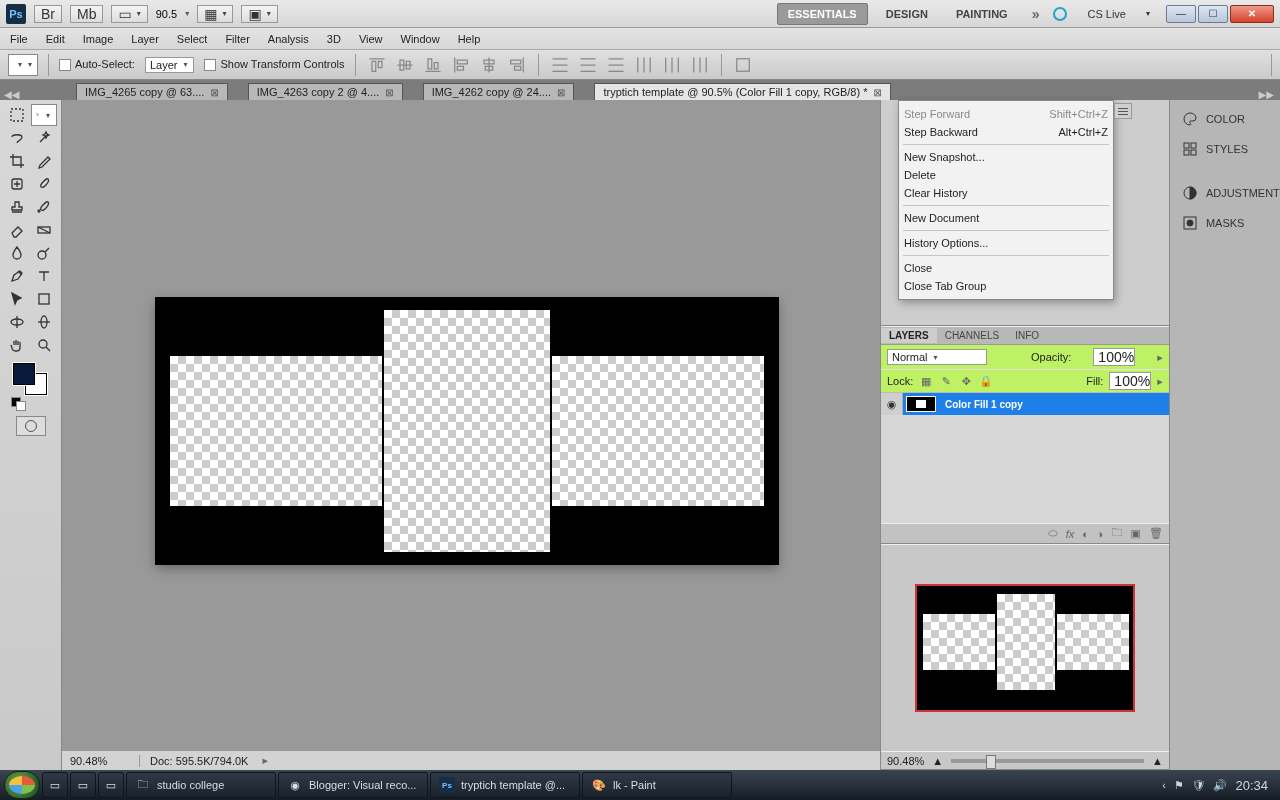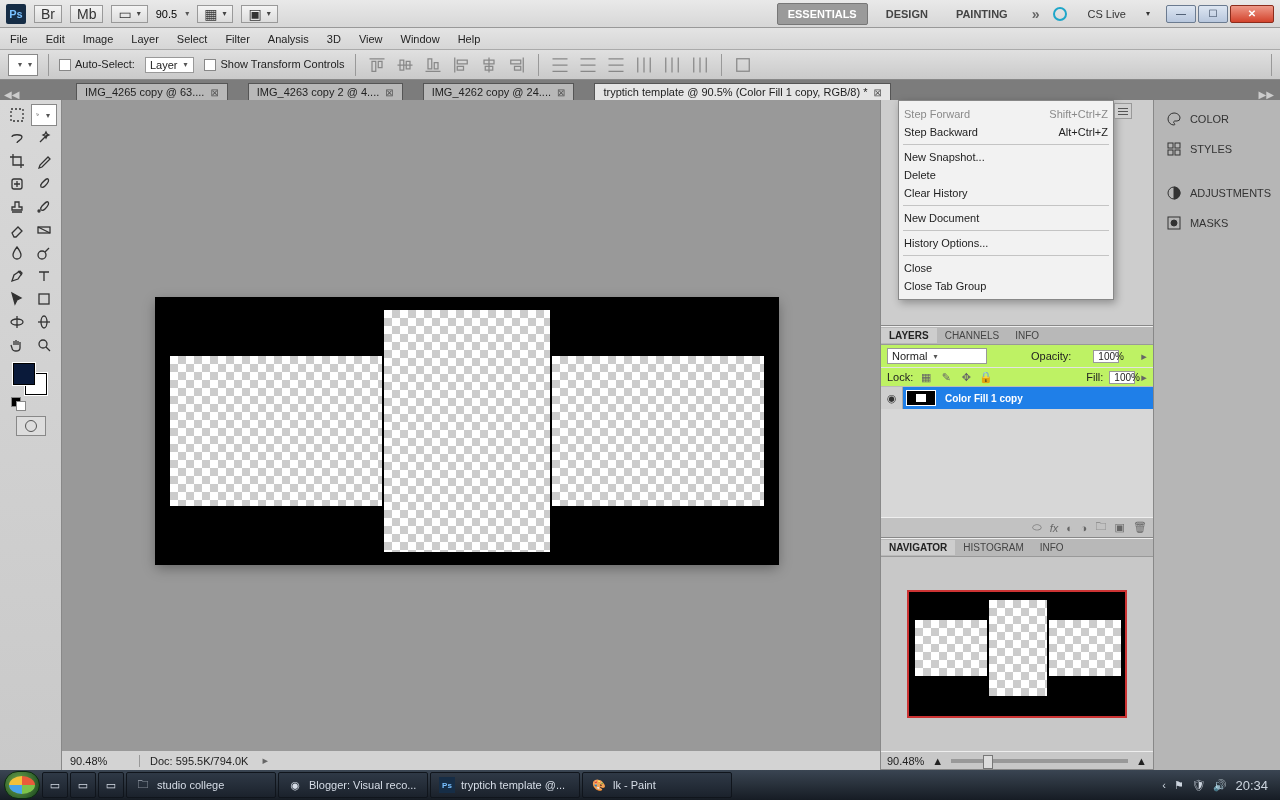--- a/index.html
+++ b/index.html
@@ -79,21 +79,21 @@
 .ctxmenu .burger{position:absolute;top:2px;right:-19px;width:18px;height:16px;background:#cfcfcf;border:1px solid #999;display:flex;flex-direction:column;justify-content:center;gap:2px;align-items:center}
 .ctxmenu .burger div{width:10px;height:1px;background:#555}
 
 
 .panel{background:#bef264;border-top:1px solid #eee;border-bottom:1px solid #888}
 .panel .tabrow{display:flex;align-items:center;background:#b8b8b8;border-bottom:1px solid #999;height:18px}
 .panel .tab{padding:2px 8px;font-size:10px;color:#444}
 .panel .tab.active{background:#cdcdcd;font-weight:bold;color:#222}
 .lay-opts{display:flex;align-items:center;gap:22px;padding:3px 6px;color:#222}
 .lay-opts .sel{flex:0 0 100px}
-.numbox{border:1px solid #999;background:#fff;padding:0 4px;width:26px;text-align:right;font-size:10px}
+.numbox{border:1px solid #999;background:#fff;padding:0 4px;width:42px;text-align:right;font-size:14px}
 .lay-lock{display:flex;align-items:center;gap:6px;padding:2px 6px;color:#222;border-top:1px solid #e3e3e3;border-bottom:1px solid #bbb;font-size:10px}
 .lay-lock .icn{width:14px;height:14px;display:flex;align-items:center;justify-content:center;color:#666}
 .layer-list{height:130px;background:#d7d7d7;overflow:auto}
 .layer-list .row{height:22px;display:flex;align-items:center;background:#1f7fe8;color:#fff}
 .layer-list .eye{width:22px;height:22px;background:#cfcfcf;display:flex;align-items:center;justify-content:center;color:#333;border-right:1px solid #aaa}
 .layer-list .thumb{width:30px;height:16px;background:#000;margin:0 3px;border:1px solid #fff;display:flex;align-items:center;justify-content:center}
 .layer-list .thumb .inner{width:10px;height:8px;background:#fff}
 .layer-list .name{padding-left:6px;font-weight:bold;font-size:10px}
 .lay-footer{height:20px;background:#c2c2c2;border-top:1px solid #eee;display:flex;align-items:center;justify-content:flex-end;gap:8px;padding:0 6px;color:#666}
 .lay-footer span{font-size:11px}
@@ -477,25 +477,20 @@
           <span><i>fx</i></span>
           <span>◐</span>
           <span>◑</span>
           <span>🗀</span>
           <span>▣</span>
           <span>🗑</span>
         </div>
       </div>
 
       <div class="panel nav-panel">
-        <div class="tabrow">
-          <div class="tab active">NAVIGATOR</div>
-          <div class="tab">HISTOGRAM</div>
-          <div class="tab">INFO</div>
-        </div>
         <div class="nav-view">
           <div class="nav-thumb">
             <div class="checker" style="position:absolute;left:6px;top:28px;width:72px;height:56px"></div>
             <div class="checker" style="position:absolute;left:80px;top:8px;width:58px;height:96px"></div>
             <div class="checker" style="position:absolute;left:140px;top:28px;width:72px;height:56px"></div>
           </div>
         </div>
         <div class="nav-status">
           <span>90.48%</span>
           <span>▲</span>

